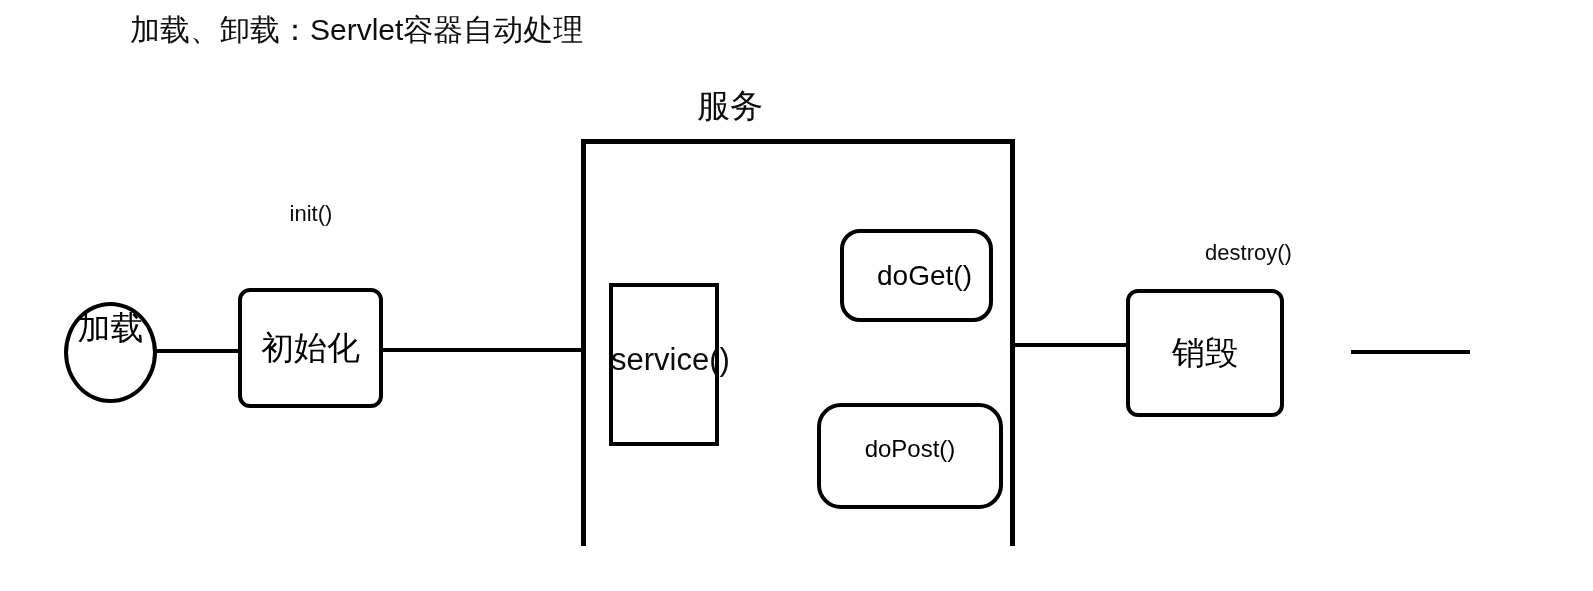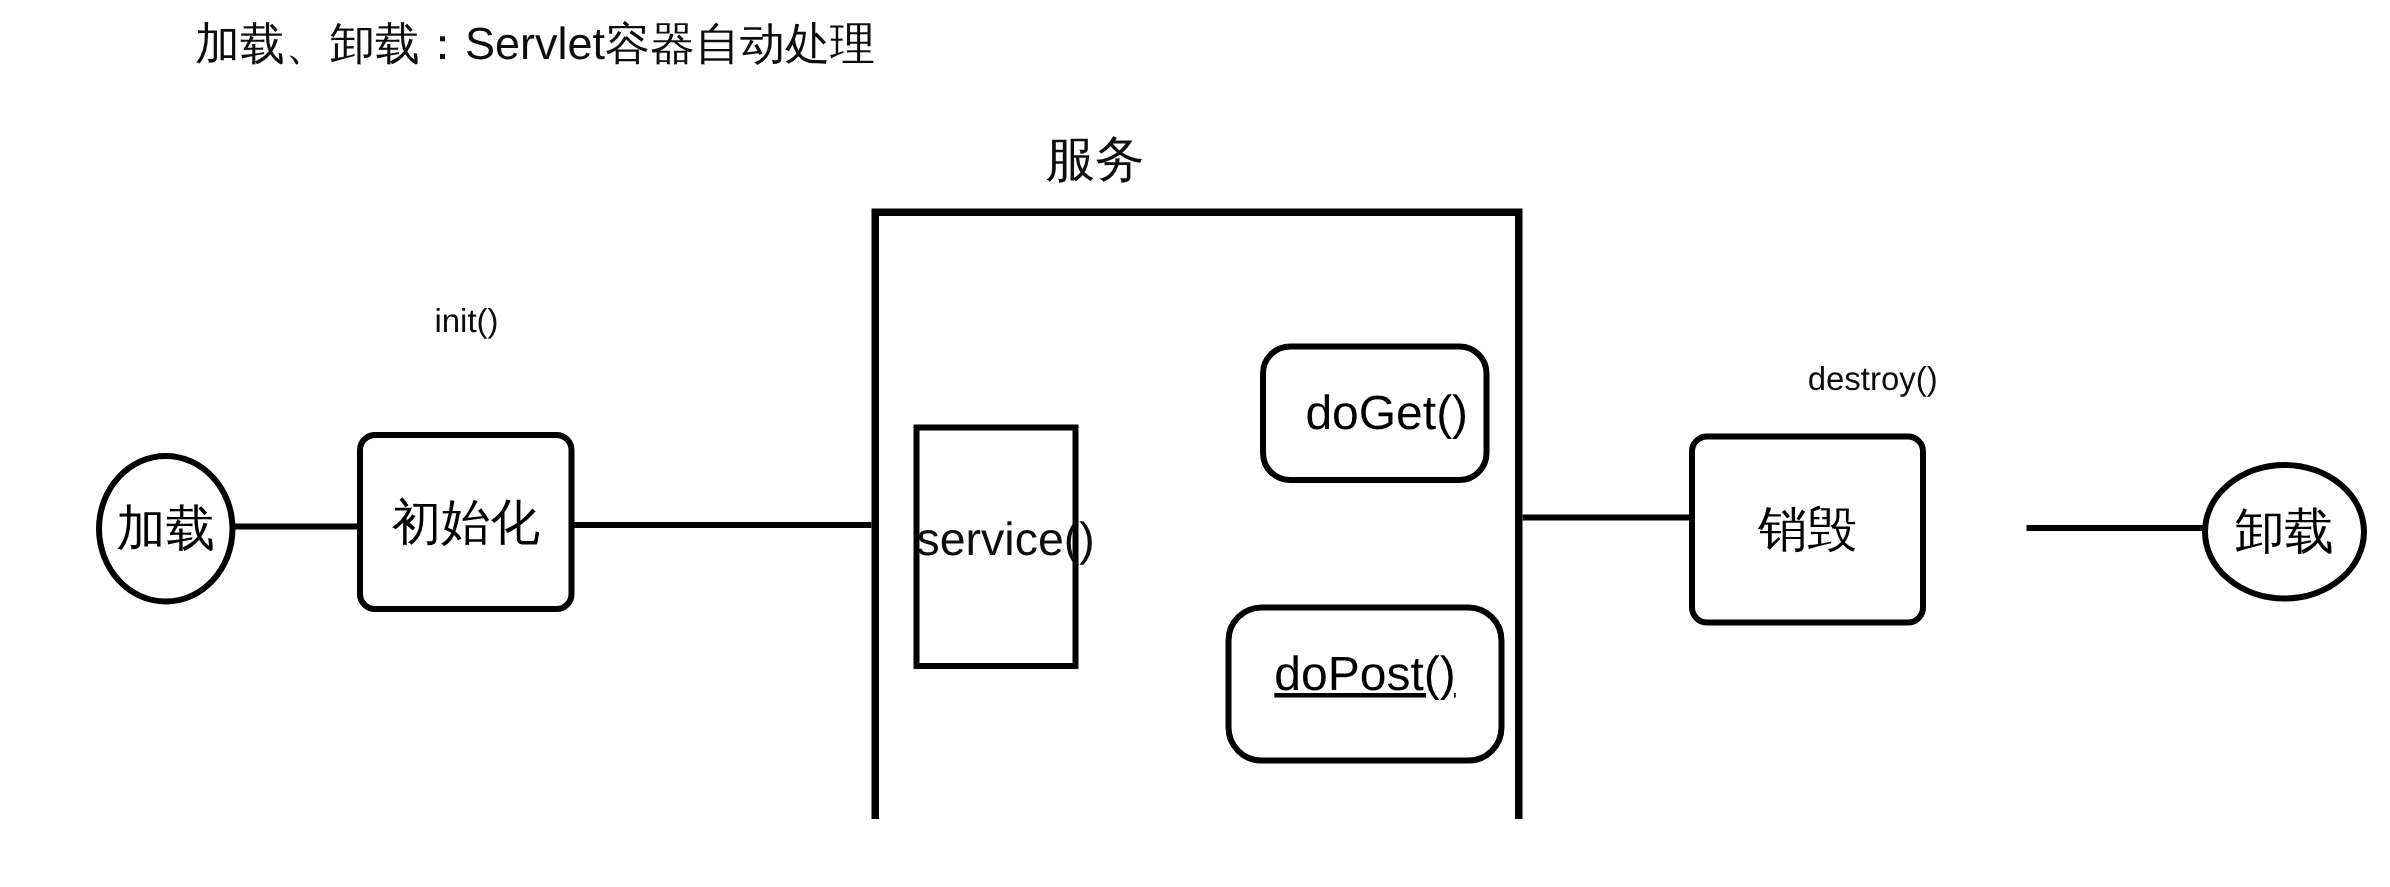--- a/index.html
+++ b/index.html
@@ -43,21 +43,20 @@
     text-align: center;
     color: #0d0d0d;
   }
 
   
   .ellipse-node {
     position: absolute;
     border: 4px solid #000;
     border-radius: 50%;
     display: flex;
-    align-items: center;
     justify-content: center;
     font-size: 33px;
     background: #fff;
   }
   .round-box {
     position: absolute;
     border: 4px solid #000;
     border-radius: 12px;
     display: flex;
     align-items: center;
@@ -93,30 +92,29 @@
     left: 611px; top: 344px;
     font-size: 31px;
     line-height: 1;
     white-space: nowrap;
     color: #0d0d0d;
   }
   .doget-node {
     left: 840px; top: 229px;
     width: 153px; height: 93px;
     border-radius: 20px;
-    font-size: 32px;
+    font-size: 28px;
     padding-left: 16px;
   }
   .dopost-node {
     left: 817px; top: 403px;
     width: 186px; height: 106px;
     border-radius: 24px;
-    font-size: 32px;
+    font-size: 24px;
     padding-bottom: 14px;
-    text-decoration: underline;
   }
 
   .watermark {
     position: absolute;
     right: 12px;
     top: 557px;
     font-size: 16px;
     line-height: 1.4;
     color: #e9e9e9;
     white-space: nowrap;
@@ -165,19 +163,16 @@
   </div>
   <div class="round-box dopost-node">
     <span>doPost()</span>
   </div>
 
   <div class="node-label destroy-method-label">destroy()</div>
   <div class="round-box destroy-node">
     <span>销毁</span>
   </div>
 
-  <div class="ellipse-node unload-node">
-    <span>卸载</span>
-  </div>
 
   <div class="watermark">https://blog.csdn.net/qq_21040559</div>
 
 </div>
 
 </body></html>

